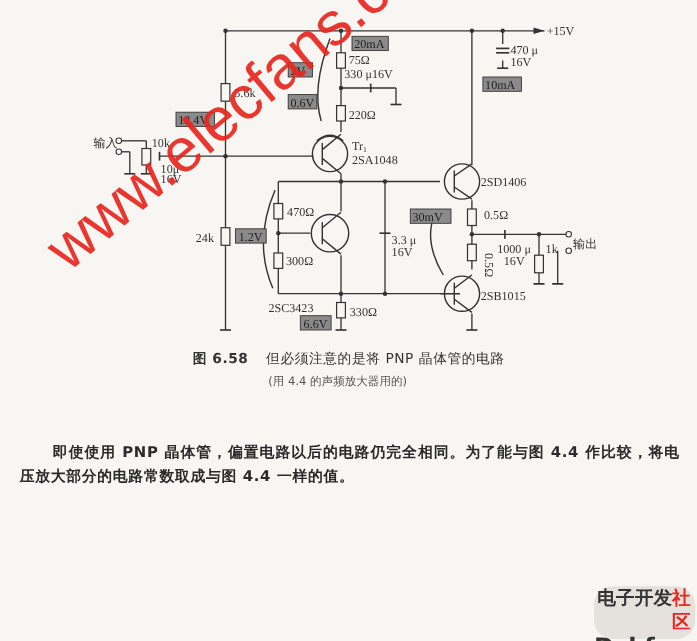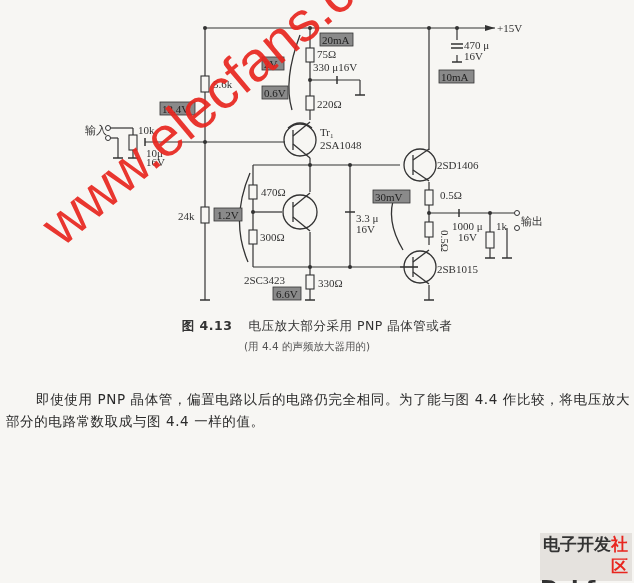--- a/index.html
+++ b/index.html
@@ -18,25 +18,26 @@
     font-family:"DejaVu Sans","Liberation Sans",sans-serif;
   }
   .caption-title { top:318px; font-size:12.5px; color:#333; letter-spacing:0.5px; }
   .caption-title .fig { font-weight:bold; margin-right:16px; }
   .caption-sub { top:340px; font-size:10.5px; color:#555; left:-10px; }
   .body-text {
     position:absolute; left:6px; top:388px; width:624px;
     font-family:"DejaVu Sans","Liberation Sans",sans-serif;
     font-size:13.5px; line-height:22.3px; color:#2a2a2a; letter-spacing:0.6px;
   }
-  .body-text p { margin:0; text-indent:30px; text-align:justify; }
+  .body-text p { margin:12px; text-indent:30px; text-align:justify;font-weight:bold; }
   .logo {
     position:absolute; right:2px; bottom:2px; width:92px; height:48px;
     background:rgba(220,215,210,0.65); text-align:right;
     font-family:"DejaVu Sans","Liberation Sans",sans-serif;
+    border-radius:17px;
   }
   .logo .l1 { font-size:17px; font-weight:bold; color:#333; line-height:22px; padding-right:4px;}
   .logo .l1 .red { color:#e8261f; }
   .logo .l2 { font-size:22px; font-weight:bold; color:#333; line-height:24px; padding-right:4px;}
   .logo .l2 .red { color:#e8261f; }
 </style>
 </head>
 <body>
 
 <svg id="schematic" viewBox="0 0 634 310" xmlns="http://www.w3.org/2000/svg">
@@ -212,21 +213,21 @@
   <text class="box-text" x="162" y="113">12.4V</text>
   <text class="box-text" x="217" y="219">1.2V</text>
   <text class="box-text" x="276" y="298">6.6V</text>
   <text class="box-text" x="375" y="201">30mV</text>
   <text class="box-text" x="441" y="81">10mA</text>
 
   <text class="wm" x="0" y="0" transform="translate(62 248) rotate(-40)">www.elecfans.com</text>
 </svg>
 
 <div class="caption caption-title">
-  <span class="fig">图 4.13</span><span>电压放大部分采用 PNP 晶体管或者</span>
+  <span class="fig">图 6.58</span><span>但必须注意的是将 PNP 晶体管的电路</span>
 </div>
 <div class="caption caption-sub">(用 4.4 的声频放大器用的)</div>
 
 <div class="body-text">
   <p>即使使用 PNP 晶体管，偏置电路以后的电路仍完全相同。为了能与图 4.4 作比较，将电压放大部分的电路常数取成与图 4.4 一样的值。</p>
 </div>
 
 <div class="logo">
   <div class="l1"><span>电子开发</span><span class="red">社区</span></div>
   <div class="l2"><span>D</span><span>zkf</span><span class="red">.</span><span>net</span></div>

